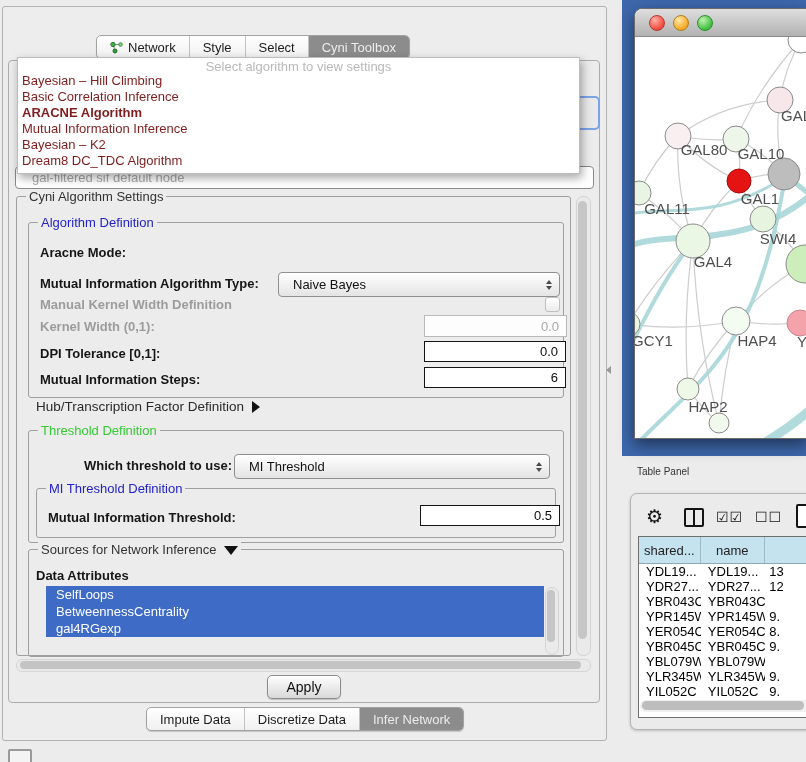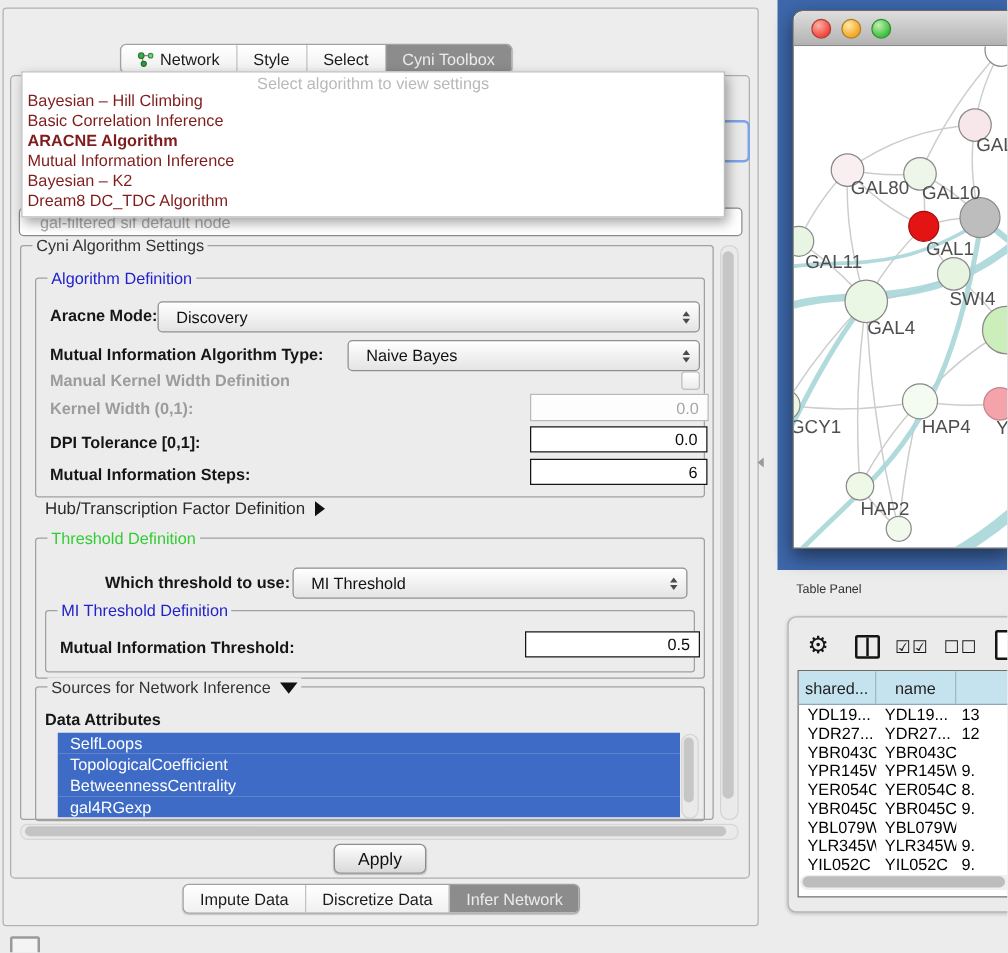--- a/index.html
+++ b/index.html
@@ -151,27 +151,20 @@
   <span class="grouplabel" style="left:26px;top:189px;">Cyni Algorithm Settings</span>
 
   <div class="vscroll" style="left:576px;top:196px;width:13px;height:458px;">
     <div class="vthumb" style="top:4px;height:438px;"></div>
   </div>
 
   <div class="groupbox" style="left:28px;top:222px;width:534px;height:174px;"></div>
   <span class="grouplabel blue" style="left:38px;top:215px;">Algorithm Definition</span>
 
   <span class="lbl" style="left:40px;top:245px;">Aracne Mode:</span>
-  <div class="combo" style="left:126px;top:241px;width:432px;height:23px;">
-    <span class="ctext">Discovery</span>
-    <span class="stepper">
-        <i class="up"></i>
-        <i class="dn"></i>
-      </span>
-  </div>
 
   <span class="lbl" style="left:40px;top:276px;">Mutual Information Algorithm Type:</span>
   <div class="combo" style="left:278px;top:272px;width:280px;height:23px;">
     <span class="ctext">Naive Bayes</span>
     <span class="stepper">
         <i class="up"></i>
         <i class="dn"></i>
       </span>
   </div>
 
@@ -218,21 +211,20 @@
   </div>
 
   <div class="groupbox" style="left:28px;top:549px;width:534px;height:106px;"></div>
   <span class="grouplabel" style="left:38px;top:542px;">
     <span>Sources for Network Inference</span><span class="tri-down"></span>
   </span>
   <span class="lbl" style="left:36px;top:568px;">Data Attributes</span>
 
   <div class="abs" id="attr-list" style="left:46px;top:586px;width:498px;height:68px;overflow:hidden;">
       <div class="attr-row">SelfLoops</div>
-      <div class="attr-row">TopologicalCoefficient</div>
       <div class="attr-row">BetweennessCentrality</div>
       <div class="attr-row">gal4RGexp</div>
     </div>
   <div class="vscroll" style="left:545px;top:587px;width:12px;height:66px;">
     <div class="vthumb" style="top:2px;height:52px;width:8px;"></div>
   </div>
 
   <div class="hscroll" style="left:16px;top:659px;width:573px;height:11px;">
     <div class="hthumb" style="left:3px;width:561px;"></div>
   </div>

